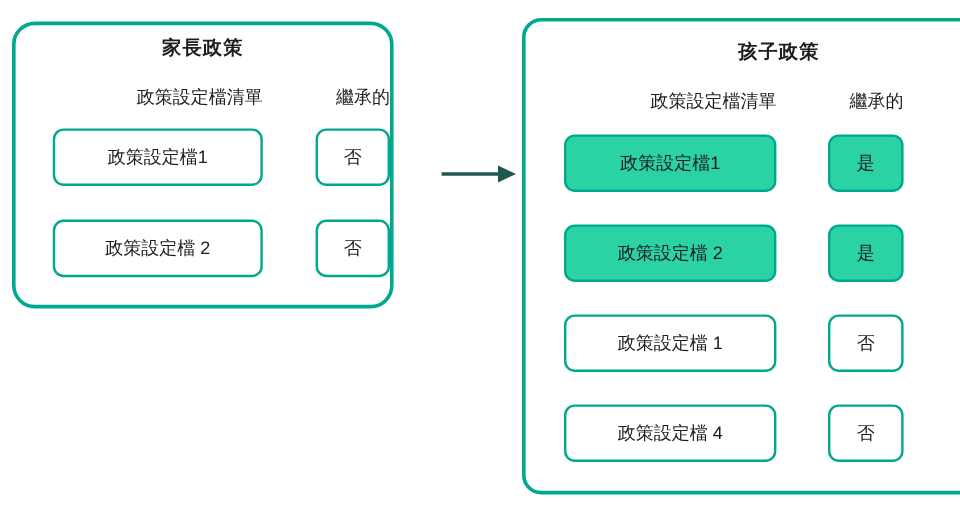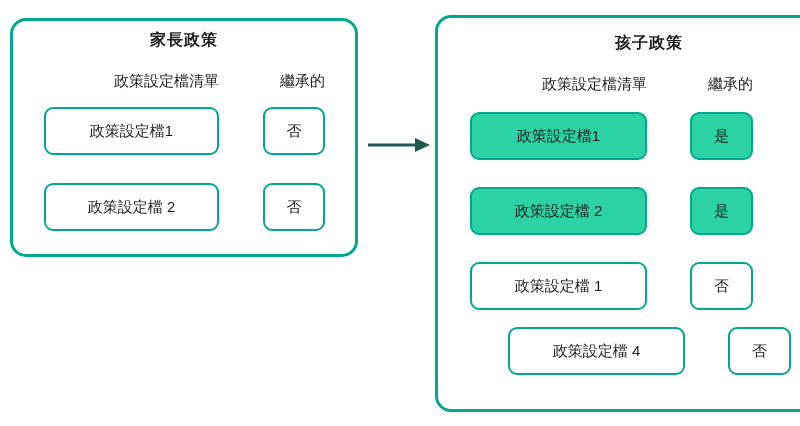--- a/index.html
+++ b/index.html
@@ -12,21 +12,21 @@
     font-family: "Liberation Sans", "DejaVu Sans", sans-serif;
     color: #1d1d1b;
     overflow: hidden;
   }
   .panel {
     position: absolute;
     background: #ffffff;
     border: 3px solid #00a88e;
     border-radius: 16px;
   }
-  .panel-parent { left: 10px; top: 18px; width: 348px; height: 239px; }
+  .panel-parent { left: 10px; top: 18px; width: 318px; height: 239px; border-radius: 19px; }
   .panel-child  { left: 435px; top: 15px; width: 428px; height: 397px; }
 
   .panel-title {
     position: absolute;
     left: 0; right: 0;
     text-align: center;
     font-size: 16px;
     font-weight: bold;
     letter-spacing: 1px;
   }
@@ -63,21 +63,21 @@
   .panel-parent .profile-box { left: 31px;  width: 175px; }
   .panel-parent .answer-box  { left: 250px; width: 62px; }
   .panel-child  .profile-box { left: 32px;  width: 177px; }
   .panel-child  .answer-box  { left: 252px; width: 63px; }
 
   .p-r0 { top: 86px; }
   .p-r1 { top: 162px; }
   .c-r0 { top: 94px; }
   .c-r1 { top: 169px; }
   .c-r2 { top: 244px; }
-  .c-r3 { top: 309px; margin-left: 38px; }
+  .c-r3 { top: 319px; }
 
   .arrow-svg {
     position: absolute;
     left: 367px;
     top: 135px;
     width: 64px;
     height: 20px;
   }
 </style>
 </head>

